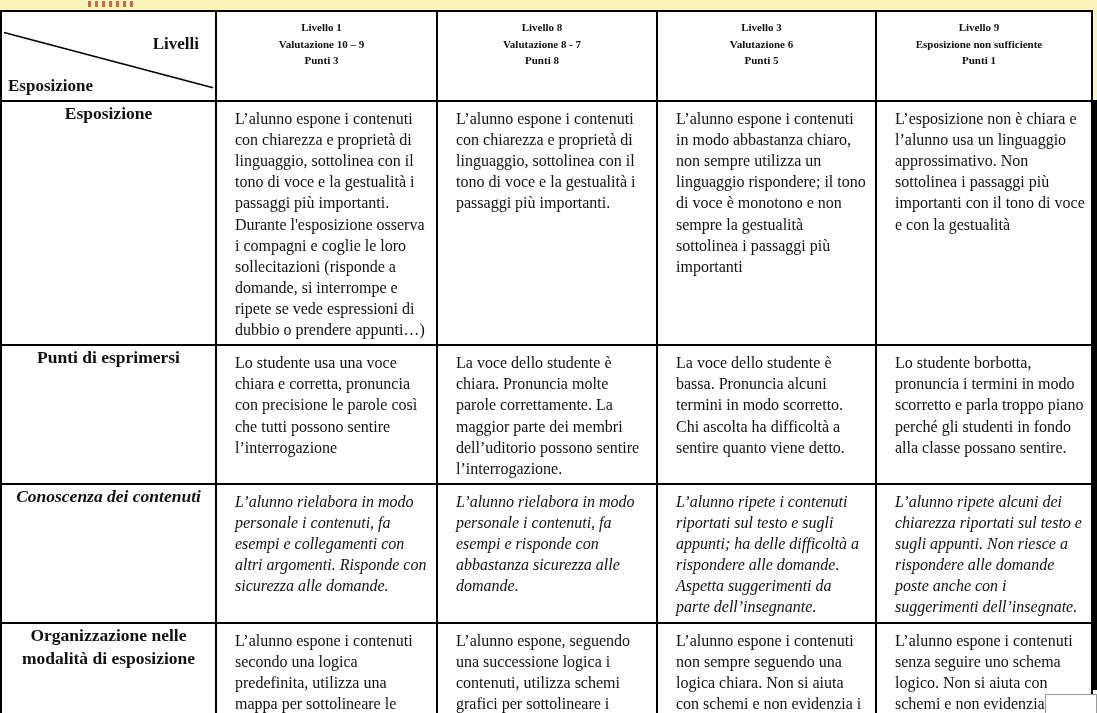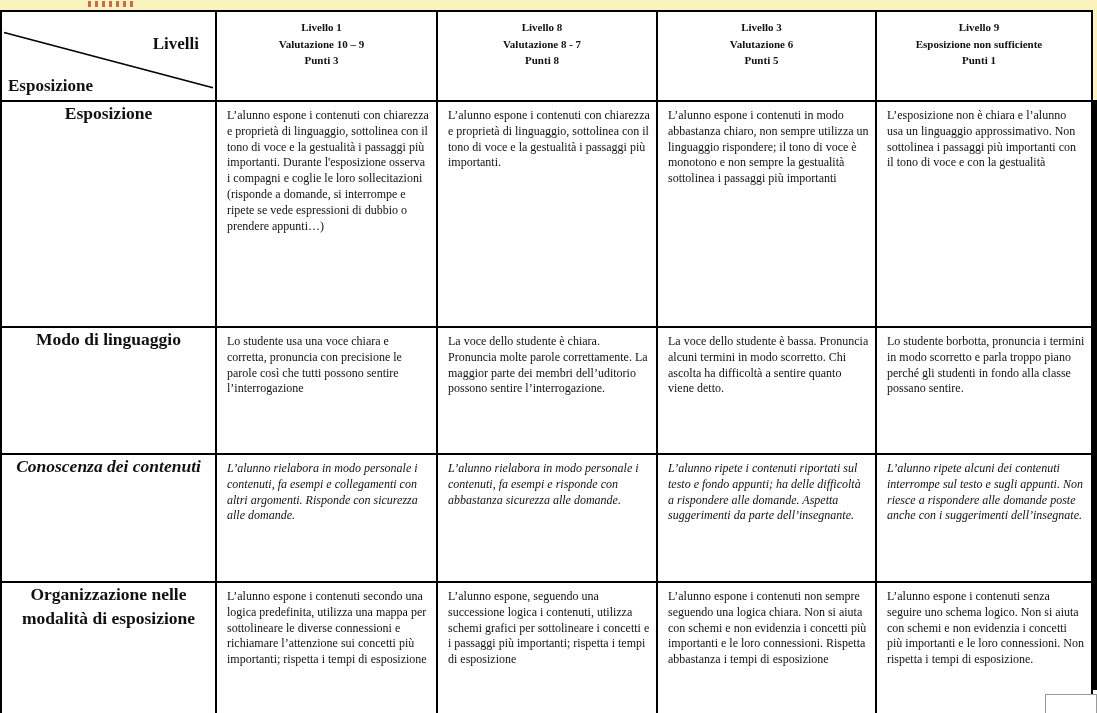--- a/index.html
+++ b/index.html
@@ -63,23 +63,23 @@
   }
   td.dim{
     text-align:center;
     vertical-align:middle;
     font-weight:bold;
     font-size:17.5px;
     line-height:1.35;
     padding:0 8px;
   }
   td.cell{
-    font-size:12px;
+    font-size:16px;
     line-height:1.32;
-    padding:6px 6px 4px 10px;
+    padding:6px 6px 4px 18px;
   }
   tr.r1 td{height:214px;margin-left:28px;}
   tr.r2 td{height:115px;}
   tr.r3 td{height:116px;font-style:italic;}
   tr.r4 td{height:170px;}
 
   
   .corner-box{
     position:absolute;
     left:1045px;top:694px;
@@ -142,33 +142,33 @@
 
     <tr class="r1">
       <td class="dim">Esposizione</td>
       <td class="cell">L’alunno espone i contenuti con chiarezza e proprietà di linguaggio, sottolinea con il tono di voce e la gestualità i passaggi più importanti. Durante l'esposizione osserva i compagni e coglie le loro sollecitazioni (risponde a domande, si interrompe e ripete se vede espressioni di dubbio o prendere appunti…)</td>
       <td class="cell">L’alunno espone i contenuti con chiarezza e proprietà di linguaggio, sottolinea con il tono di voce e la gestualità i passaggi più importanti.</td>
       <td class="cell">L’alunno espone i contenuti in modo abbastanza chiaro, non sempre utilizza un linguaggio rispondere; il tono di voce è monotono e non sempre la gestualità sottolinea i passaggi più importanti</td>
       <td class="cell">L’esposizione non è chiara e l’alunno usa un linguaggio approssimativo. Non sottolinea i passaggi più importanti con il tono di voce e con la gestualità</td>
     </tr>
 
     <tr class="r2">
-      <td class="dim">Modo di linguaggio</td>
+      <td class="dim">Punti di esprimersi</td>
       <td class="cell">Lo studente usa una voce chiara e corretta, pronuncia con precisione le parole così che tutti possono sentire l’interrogazione</td>
       <td class="cell">La voce dello studente è chiara. Pronuncia molte parole correttamente. La maggior parte dei membri dell’uditorio possono sentire l’interrogazione.</td>
       <td class="cell">La voce dello studente è bassa. Pronuncia alcuni termini in modo scorretto.  Chi ascolta ha difficoltà a sentire quanto viene detto.</td>
       <td class="cell">Lo studente borbotta, pronuncia i termini in modo scorretto e parla troppo piano perché gli studenti in fondo alla classe possano sentire.</td>
     </tr>
 
     <tr class="r3">
       <td class="dim">Conoscenza dei contenuti</td>
       <td class="cell">L’alunno rielabora in modo personale i contenuti, fa esempi e collegamenti con altri argomenti. Risponde con sicurezza alle domande.</td>
       <td class="cell">L’alunno rielabora in modo personale i contenuti, fa esempi e risponde con abbastanza sicurezza alle domande.</td>
-      <td class="cell">L’alunno ripete i contenuti riportati sul testo e fondo appunti; ha delle difficoltà a rispondere alle domande. Aspetta suggerimenti da parte dell’insegnante.</td>
-      <td class="cell">L’alunno ripete alcuni dei contenuti  interrompe sul testo e sugli appunti. Non riesce a rispondere alle domande poste anche con i suggerimenti dell’insegnate.</td>
+      <td class="cell">L’alunno ripete i contenuti riportati sul testo e sugli appunti; ha delle difficoltà a rispondere alle domande. Aspetta suggerimenti da parte dell’insegnante.</td>
+      <td class="cell">L’alunno ripete alcuni dei chiarezza  riportati sul testo e sugli appunti. Non riesce a rispondere alle domande poste anche con i suggerimenti dell’insegnate.</td>
     </tr>
 
     <tr class="r4">
       <td class="dim">Organizzazione nelle modalità di esposizione</td>
       <td class="cell">L’alunno espone i contenuti secondo una logica predefinita, utilizza una mappa per sottolineare le diverse connessioni e  richiamare l’attenzione sui concetti più importanti; rispetta i tempi di esposizione</td>
       <td class="cell">L’alunno espone, seguendo una successione logica  i contenuti, utilizza schemi grafici per sottolineare i concetti e i passaggi più importanti; rispetta i tempi di esposizione</td>
       <td class="cell">L’alunno espone i contenuti non sempre seguendo una logica chiara. Non si aiuta con schemi e non evidenzia i concetti più importanti e le loro connessioni. Rispetta abbastanza i tempi di esposizione</td>
       <td class="cell">L’alunno espone i contenuti senza seguire uno schema logico. Non si aiuta con schemi e non evidenzia i concetti più importanti e le loro connessioni. Non rispetta i tempi di esposizione.</td>
     </tr>
   </tbody>

